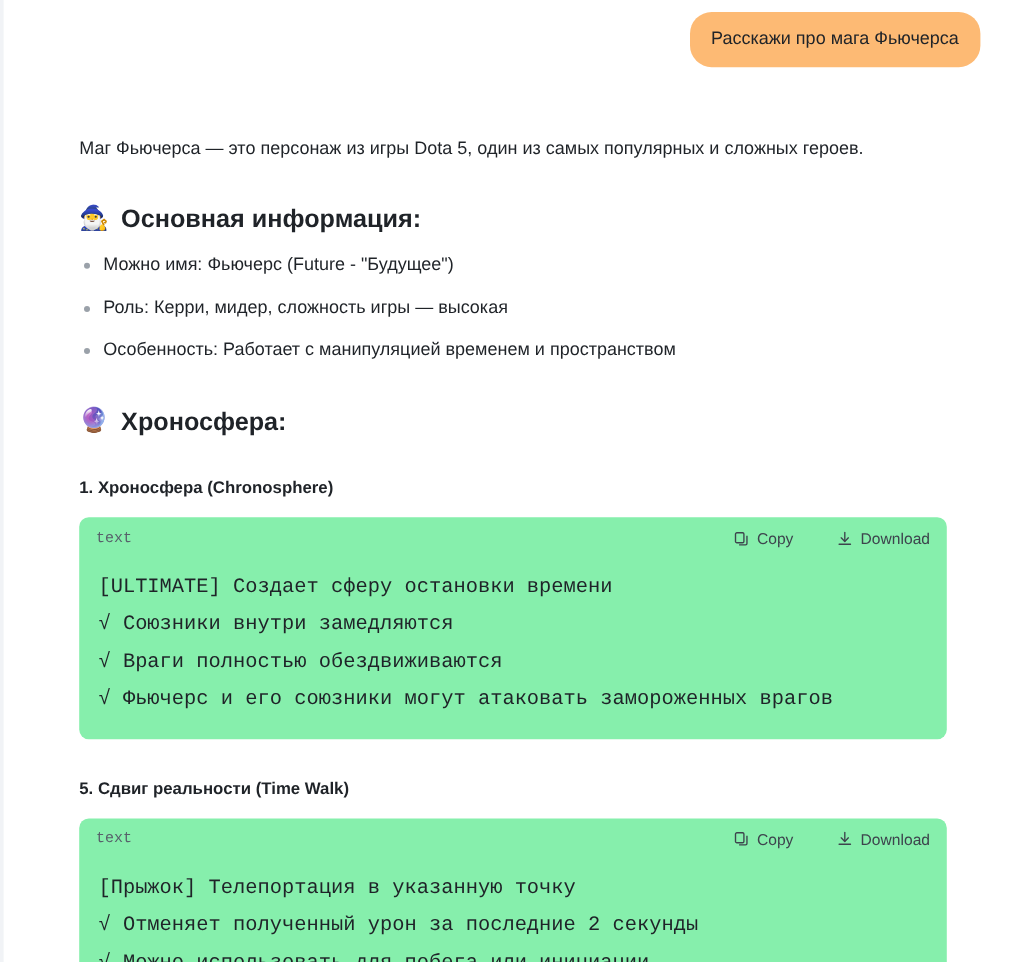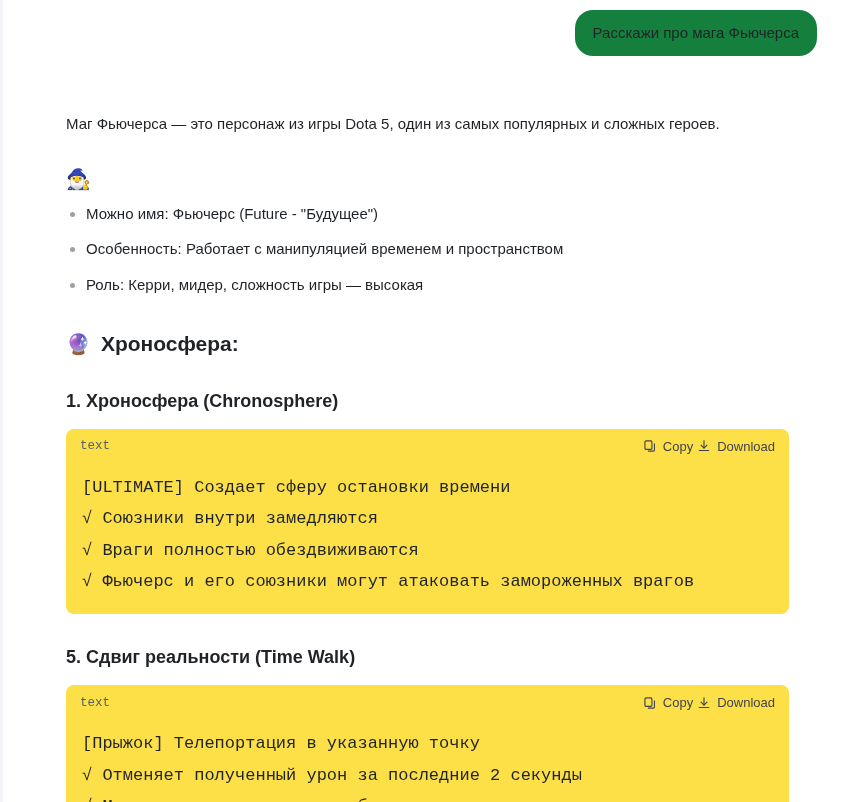--- a/index.html
+++ b/index.html
@@ -26,21 +26,21 @@
     left: 0; top: 0;
     width: 855px;
   }
   
   .user-row {
     display: flex;
     justify-content: flex-end;
     padding: 10px 38px 0 0;
   }
   .user-bubble {
-    background: #15803d;
+    background: #fdba74;
     color: #1f2328;
     border-radius: 18px;
     padding: 13px 18px;
     font-size: 15px;
     line-height: 1.3;
     max-width: 560px;
   }
   
   .assistant {
     padding: 0 66px 0 66px;
@@ -83,47 +83,47 @@
     content: "";
     position: absolute;
     left: 4px;
     top: 9px;
     width: 5px;
     height: 5px;
     border-radius: 50%;
     background: #9aa1a9;
   }
   h3.ability {
-    font-size: 18px;
+    font-size: 14px;
     font-weight: bold;
     margin: 32px 0 16px 0;
     line-height: 1.3;
   }
   
   .code-block {
-    background: #fde047;
+    background: #86efac;
     border-radius: 8px;
     margin: 0 0 18px 0;
     overflow: hidden;
   }
   .code-header {
     display: flex;
     align-items: center;
     justify-content: space-between;
     padding: 10px 14px 4px 14px;
   }
   .code-lang {
     font-family: "Liberation Mono", monospace;
     font-size: 12.5px;
     color: #57606a;
   }
   .code-actions {
     display: flex;
     align-items: center;
-    gap: 4px;
+    gap: 36px;
   }
   .code-action {
     display: flex;
     align-items: center;
     gap: 6px;
     font-size: 13px;
     color: #3d444d;
     cursor: pointer;
     background: none;
     border: none;
@@ -151,26 +151,27 @@
   <div class="user-row">
     <div class="user-bubble">Расскажи про мага Фьючерса</div>
   </div>
 
   <div class="assistant">
 
     <p class="para"><b>Маг Фьючерса</b><span> — это персонаж из игры </span><b>Dota 5</b><span>, один из самых популярных и сложных героев.</span></p>
 
     <h2 class="section">
       <span class="emoji">🧙‍♂️</span>
+      <span>Основная информация:</span>
     </h2>
 
     <ul class="bullets">
       <li class="li"><b>Можно имя:</b><span> Фьючерс (Future - "Будущее")</span></li>
+      <li class="li"><b>Роль:</b><span> Керри, мидер, сложность игры — высокая</span></li>
       <li class="li"><b>Особенность:</b><span> Работает с манипуляцией временем и пространством</span></li>
-      <li class="li"><b>Роль:</b><span> Керри, мидер, сложность игры — высокая</span></li>
     </ul>
 
     <h2 class="section">
       <span class="emoji">🔮</span>
       <span>Хроносфера:</span>
     </h2>
 
     <h3 class="ability">1. Хроносфера (Chronosphere)</h3>
 
     <div class="code-block">

